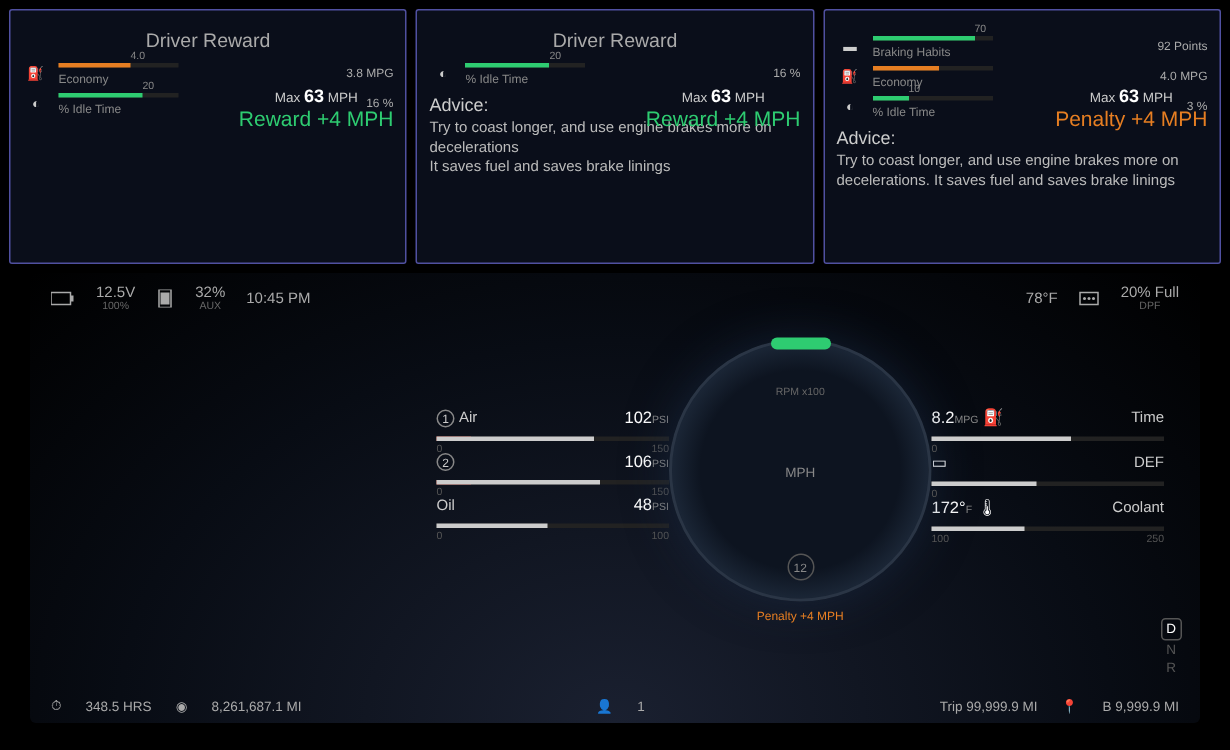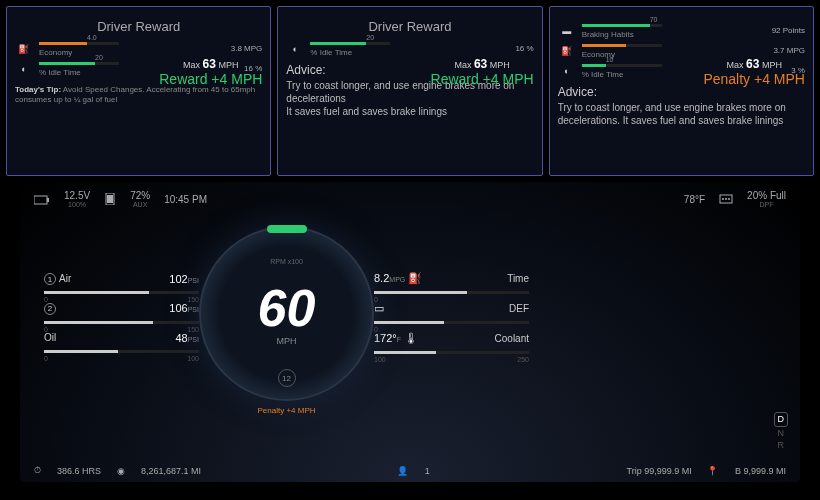--- a/index.html
+++ b/index.html
@@ -24,21 +24,21 @@
 .penalty{color:#e67e22}
 .card-tip{font-size:8px;color:#888;margin-top:8px;line-height:1.3}
 .card-tip b{color:#ccc}
 .advice-h{font-size:12px;color:#ccc;margin-top:6px}
 .advice-t{font-size:10px;color:#bbb;line-height:1.3;margin-top:2px}
 .dash{margin:4px 20px 0;background:radial-gradient(ellipse at 50% 100%,#1a2030 0%,#080c14 60%,#000 100%);border-radius:4px;height:300px;position:relative;padding:8px 14px}
 .dash-top{display:flex;align-items:center;gap:14px;font-size:10px;color:#aaa}
 .dash-top .spacer{flex:1}
 .dash-top svg{vertical-align:middle}
 .sub{font-size:7px;color:#666;display:block;text-align:center}
-.dash-main{display:flex;align-items:center;justify-content:flex-start;margin-top:18px;padding:0 10px}
+.dash-main{display:flex;align-items:center;justify-content:flex-end;margin-top:18px;padding:0 10px}
 .gauge-col{width:155px}
 .g-row{display:flex;align-items:center;justify-content:space-between;font-size:10px;margin:6px 0}
 .g-label{color:#ccc}
 .g-val{color:#fff;font-size:11px}
 .g-val small{font-size:7px;color:#888}
 .g-bar{height:3px;background:#222;position:relative;margin-bottom:8px}
 .g-bar-fill{height:100%;background:#ccc;position:absolute;left:0}
 .g-bar-red{position:absolute;left:0;height:100%;background:#c0392b;width:15%}
 .g-tick{position:absolute;bottom:-9px;font-size:7px;color:#555}
 .speedo{width:175px;height:175px;border-radius:50%;background:radial-gradient(circle,#0d1420 55%,#1a2535 70%,#0a1018 100%);border:2px solid #2a3545;display:flex;flex-direction:column;align-items:center;justify-content:center;position:relative;box-shadow:0 0 30px rgba(30,50,80,.5)}
@@ -81,21 +81,20 @@
             <span class="metric-target" style="left:70%">20</span>
           </div>
         <span class="metric-label">% Idle Time</span>
       </div>
       <span class="metric-val">16 %</span>
     </div>
       <div class="reward-box">
     <div class="reward-max">Max <b>63</b> MPH</div>
     <div class="reward-bonus ">Reward +4 MPH</div>
   </div>
-      <div class="card-tip"><b>Today's Tip:</b> Avoid Speed Changes. Accelerating from 45 to 65mph consumes up to ¼ gal of fuel</div>
     </div>
     <div class="card">
       <div class="card-title">Driver Reward</div>
       <div class="metric">
       <span class="metric-icon">◐</span>
       <div class="metric-body">
         <div class="metric-bar">
             <div class="metric-fill fill-green" style="width:70%"></div>
             <span class="metric-target" style="left:70%">20</span>
           </div>
@@ -123,21 +122,21 @@
       <span class="metric-val">92 Points</span>
     </div>
       <div class="metric">
       <span class="metric-icon">⛽</span>
       <div class="metric-body">
         <div class="metric-bar">
             <div class="metric-fill fill-orange" style="width:55%"></div>
           </div>
         <span class="metric-label">Economy</span>
       </div>
-      <span class="metric-val">3.7 MPG</span>
+      <span class="metric-val">4.0 MPG</span>
     </div>
       <div class="metric">
       <span class="metric-icon">◐</span>
       <div class="metric-body">
         <div class="metric-bar">
             <div class="metric-fill fill-green" style="width:30%"></div>
             <span class="metric-target" style="left:30%">10</span>
           </div>
         <span class="metric-label">% Idle Time</span>
       </div>
@@ -155,21 +154,21 @@
   <div class="dash-top">
     <span><svg width="16" height="10">
           <rect x="0" y="1" width="13" height="8" fill="none" stroke="#aaa"></rect>
           <rect x="13" y="3" width="2" height="4" fill="#aaa"></rect>
         </svg></span>
     <span><span>12.5V</span><span class="sub">100%</span></span>
     <span><svg width="12" height="12">
           <rect x="2" y="0" width="8" height="12" fill="none" stroke="#aaa"></rect>
           <rect x="3" y="2" width="6" height="8" fill="#aaa"></rect>
         </svg></span>
-    <span><span>72%</span><span class="sub">AUX</span></span>
+    <span><span>32%</span><span class="sub">AUX</span></span>
     <span>10:45 PM</span>
     <span class="spacer"></span>
     <span>78°F</span>
     <span><svg width="14" height="12">
           <rect x="1" y="2" width="12" height="8" fill="none" stroke="#aaa"></rect>
           <circle cx="4" cy="6" r="1" fill="#aaa"></circle>
           <circle cx="7" cy="6" r="1" fill="#aaa"></circle>
           <circle cx="10" cy="6" r="1" fill="#aaa"></circle>
         </svg></span>
     <span><span>20% Full</span><span class="sub">DPF</span></span>
@@ -208,21 +207,20 @@
     </div>
     <div class="g-bar">
             <div class="g-bar-fill" style="width:48%"></div>
     <span class="g-tick" style="left:0">0</span>
     <span class="g-tick" style="right:0">100</span>
     </div>
         </div>
       </div>
     <div class="speedo">
       <div class="rpm-label">RPM x100</div>
-      <div class="speed-val">60</div>
       <div class="speed-unit">MPH</div>
       <div class="gear-badge">12</div>
       <div class="penalty-label"><span>Penalty</span> <span>+4 MPH</span></div>
     </div>
     <div class="gauge-col right-col" id="right-gauges">
         <div>
     <div class="g-row">
       <span class="g-label">Time</span>
       <span class="g-val">8.2<small>MPG</small> <span>⛽</span></span>
     </div>
@@ -258,21 +256,21 @@
   </div>
 
   <div class="gear-ind" id="gear-ind">
       <div class="cur">D</div>
       <div>N</div>
       <div>R</div>
     </div>
 
   <div class="dash-bottom">
     <span>⏱</span>
-    <span><span>386.6</span> <span>HRS</span></span>
+    <span><span>348.5</span> <span>HRS</span></span>
     <span>◉</span>
     <span><span>8,261,687.1</span> <span>MI</span></span>
     <span class="spacer"></span>
     <span>👤</span>
     <span>1</span>
     <span class="spacer"></span>
     <span><span>Trip</span> <span>99,999.9</span> <span>MI</span></span>
     <span>📍</span>
     <span><span>B</span> <span>9,999.9</span> <span>MI</span></span>
   </div>

